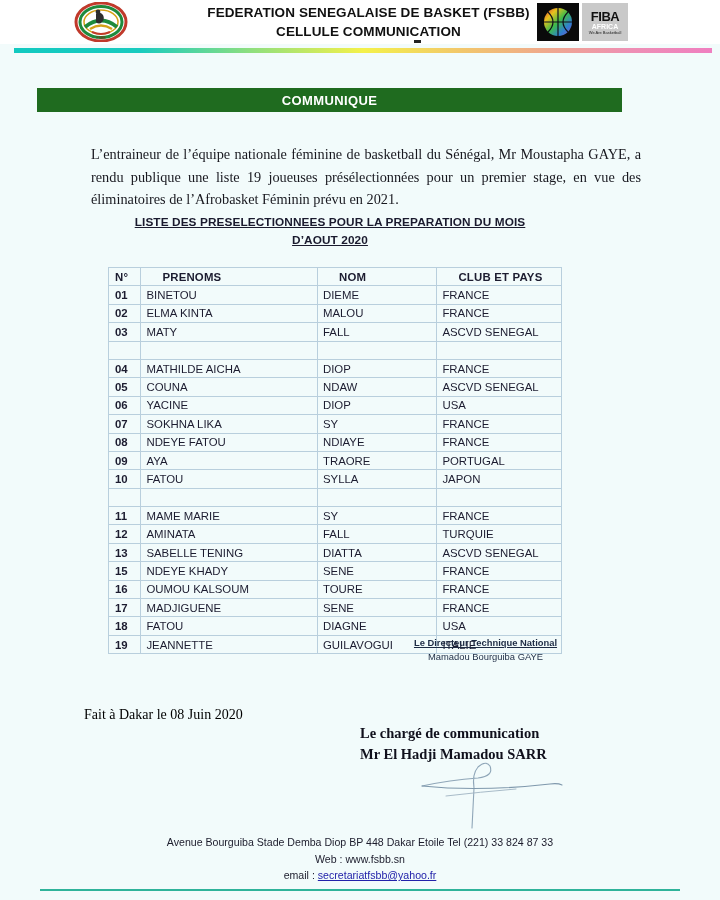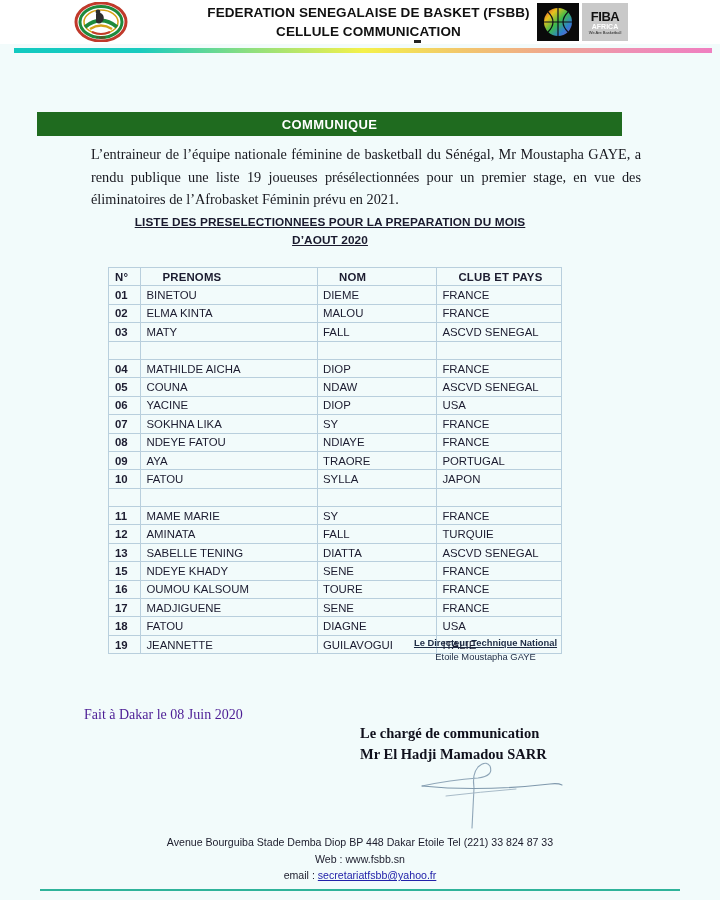--- a/index.html
+++ b/index.html
@@ -121,21 +121,20 @@
     width: 585px;
     height: 24px;
     background: #1f6b1f;
     color: #ffffff;
     font-weight: bold;
     font-size: 13px;
     letter-spacing: 0.4px;
     display: flex;
     align-items: center;
     justify-content: center;
-    margin-top: 24px;
   }
 
   
   .intro {
     position: absolute;
     left: 84px;
     top: 129px;
     width: 550px;
     font-family: "Liberation Serif", serif;
     font-size: 14.3px;
@@ -208,21 +207,21 @@
   }
   .dtn .dtn-title { font-weight: bold; text-decoration: underline; }
 
   
   .fait {
     position: absolute;
     left: 84px;
     top: 707px;
     font-family: "Liberation Serif", serif;
     font-size: 14px;
-    color: #4c1d95;
+    color: #000000;
   }
   .charge {
     position: absolute;
     left: 360px;
     top: 723px;
     width: 300px;
     text-align: left;
     font-family: "Liberation Serif", serif;
     font-weight: bold;
     font-size: 14.5px;
@@ -455,21 +454,21 @@
             <td class="prenoms">JEANNETTE</td>
             <td class="nom">GUILAVOGUI</td>
             <td class="club">ITALIE</td>
           </tr>
         </tbody>
     </table>
   </div>
 
   <div class="dtn">
     <div class="dtn-title">Le Directeur Technique National</div>
-    <div>Etoile Moustapha GAYE</div>
+    <div>Mamadou Bourguiba GAYE</div>
   </div>
 
   <div class="fait">Fait à Dakar le  08 Juin 2020</div>
 
   <div class="charge">
     <div>Le chargé de communication</div>
     <div>Mr El Hadji Mamadou SARR</div>
   </div>
 
   <div class="signature">

